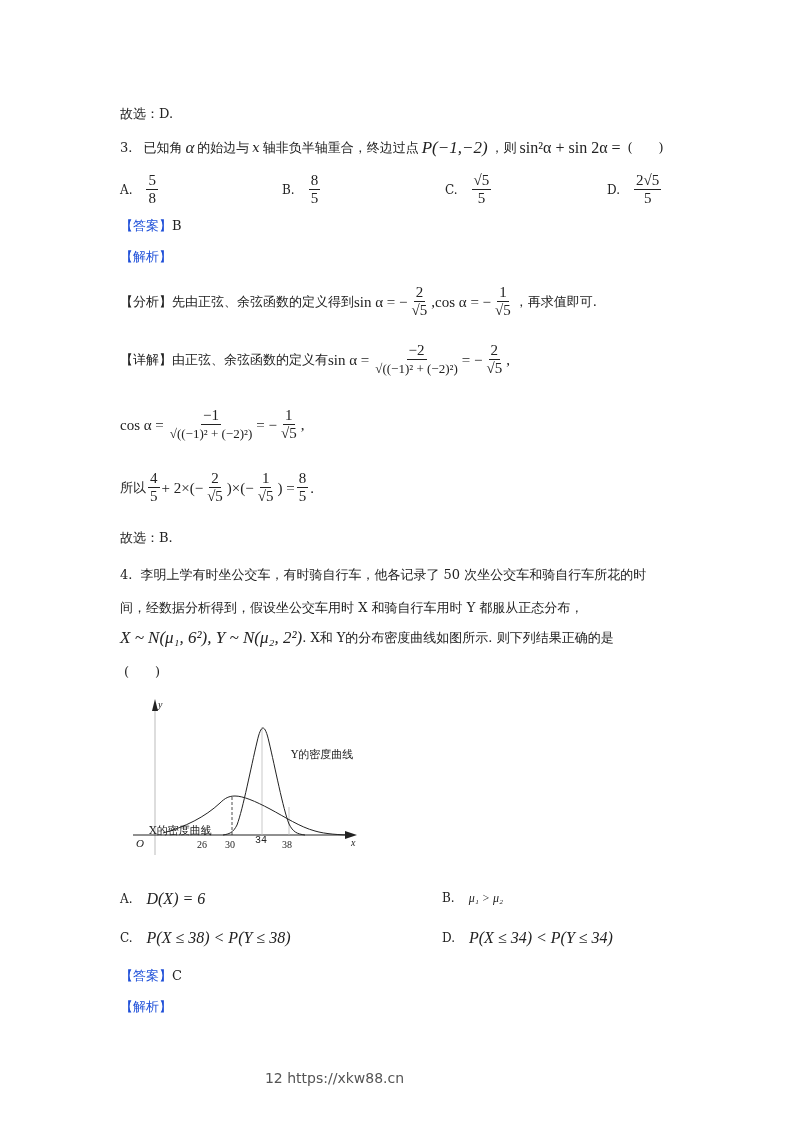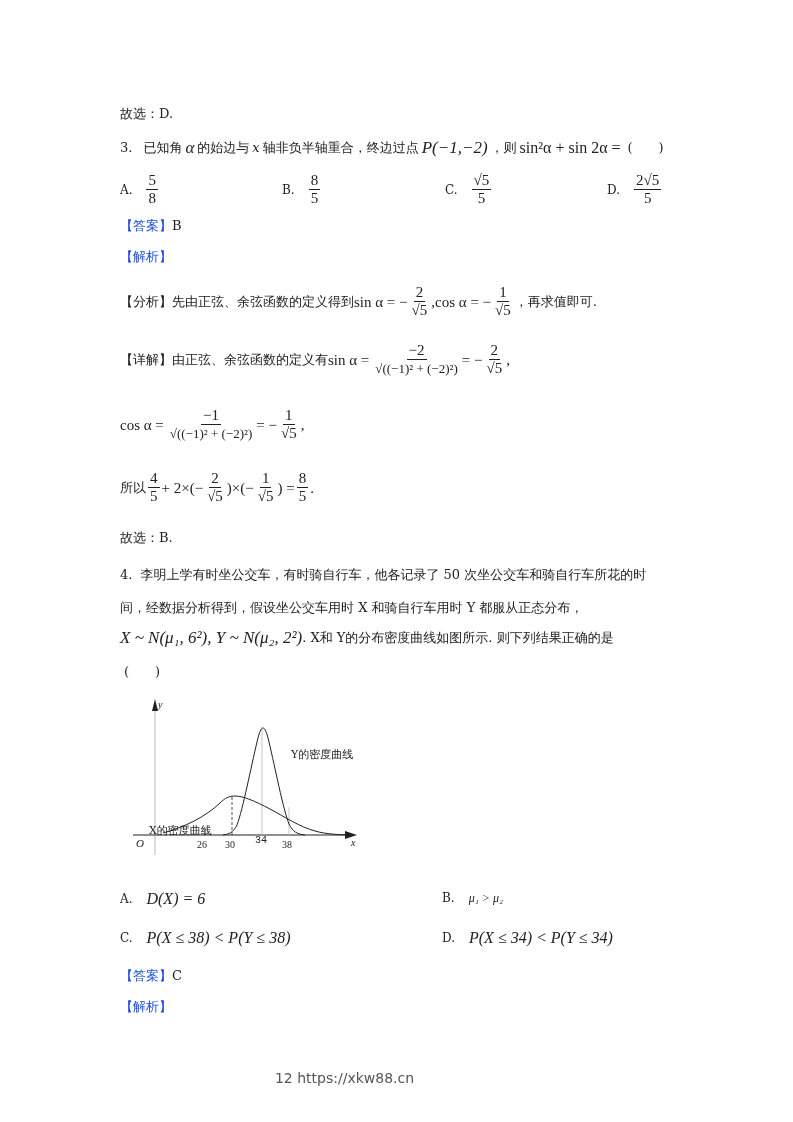--- a/index.html
+++ b/index.html
@@ -198,13 +198,13 @@
 <div class="abs" style="left:442px;top:929px;display:flex;align-items:center;gap:14px;">
   <span class="opt-label txt">D.</span>
   <span class="math it" style="font-size:16px;">P(X ≤ 34) &lt; P(Y ≤ 34)</span>
 </div>
 
 <div class="abs txt" style="left:120px;top:968px;">
   <span class="tag">【答案】</span><span>C</span>
 </div>
 <div class="abs txt tag" style="left:120px;top:999px;">【解析】</div>
 
-<div class="abs footer" style="left:18px;width:653px;top:1070px;text-align:center;">12 https://xkw88.cn</div>
+<div class="abs footer" style="left:8px;width:653px;top:1070px;text-align:center;">12 https://xkw88.cn</div>
 
 </body></html>

